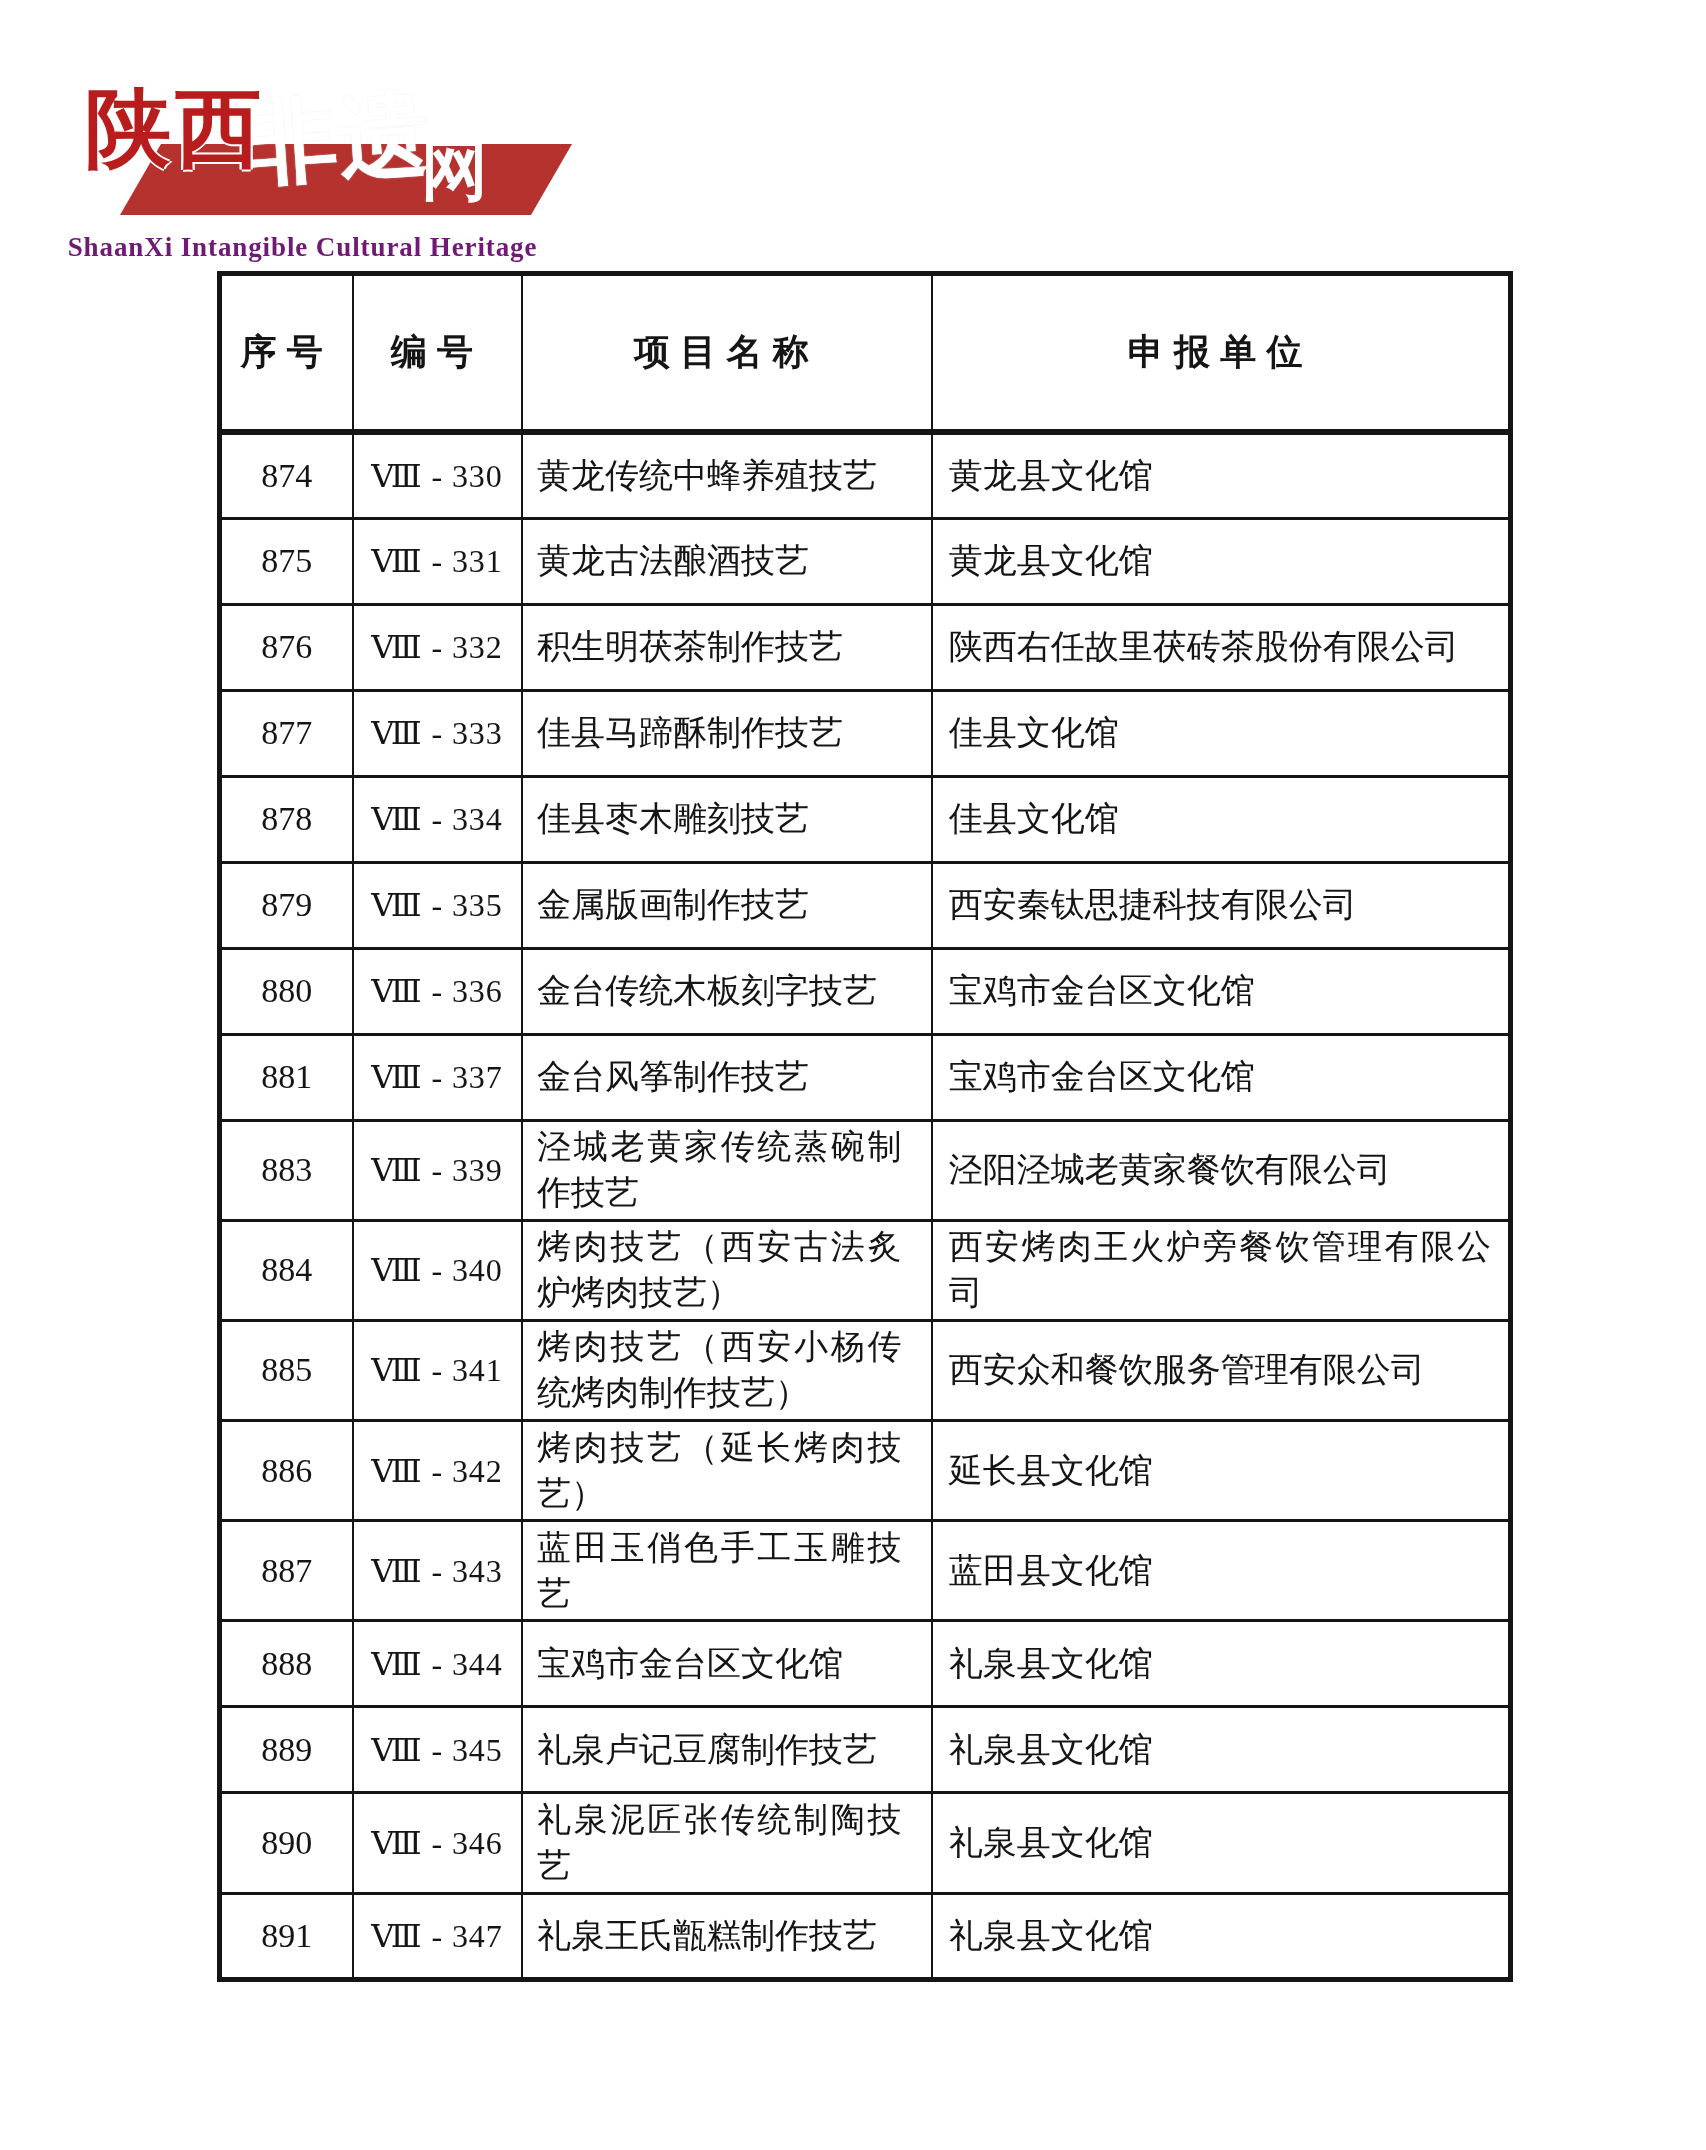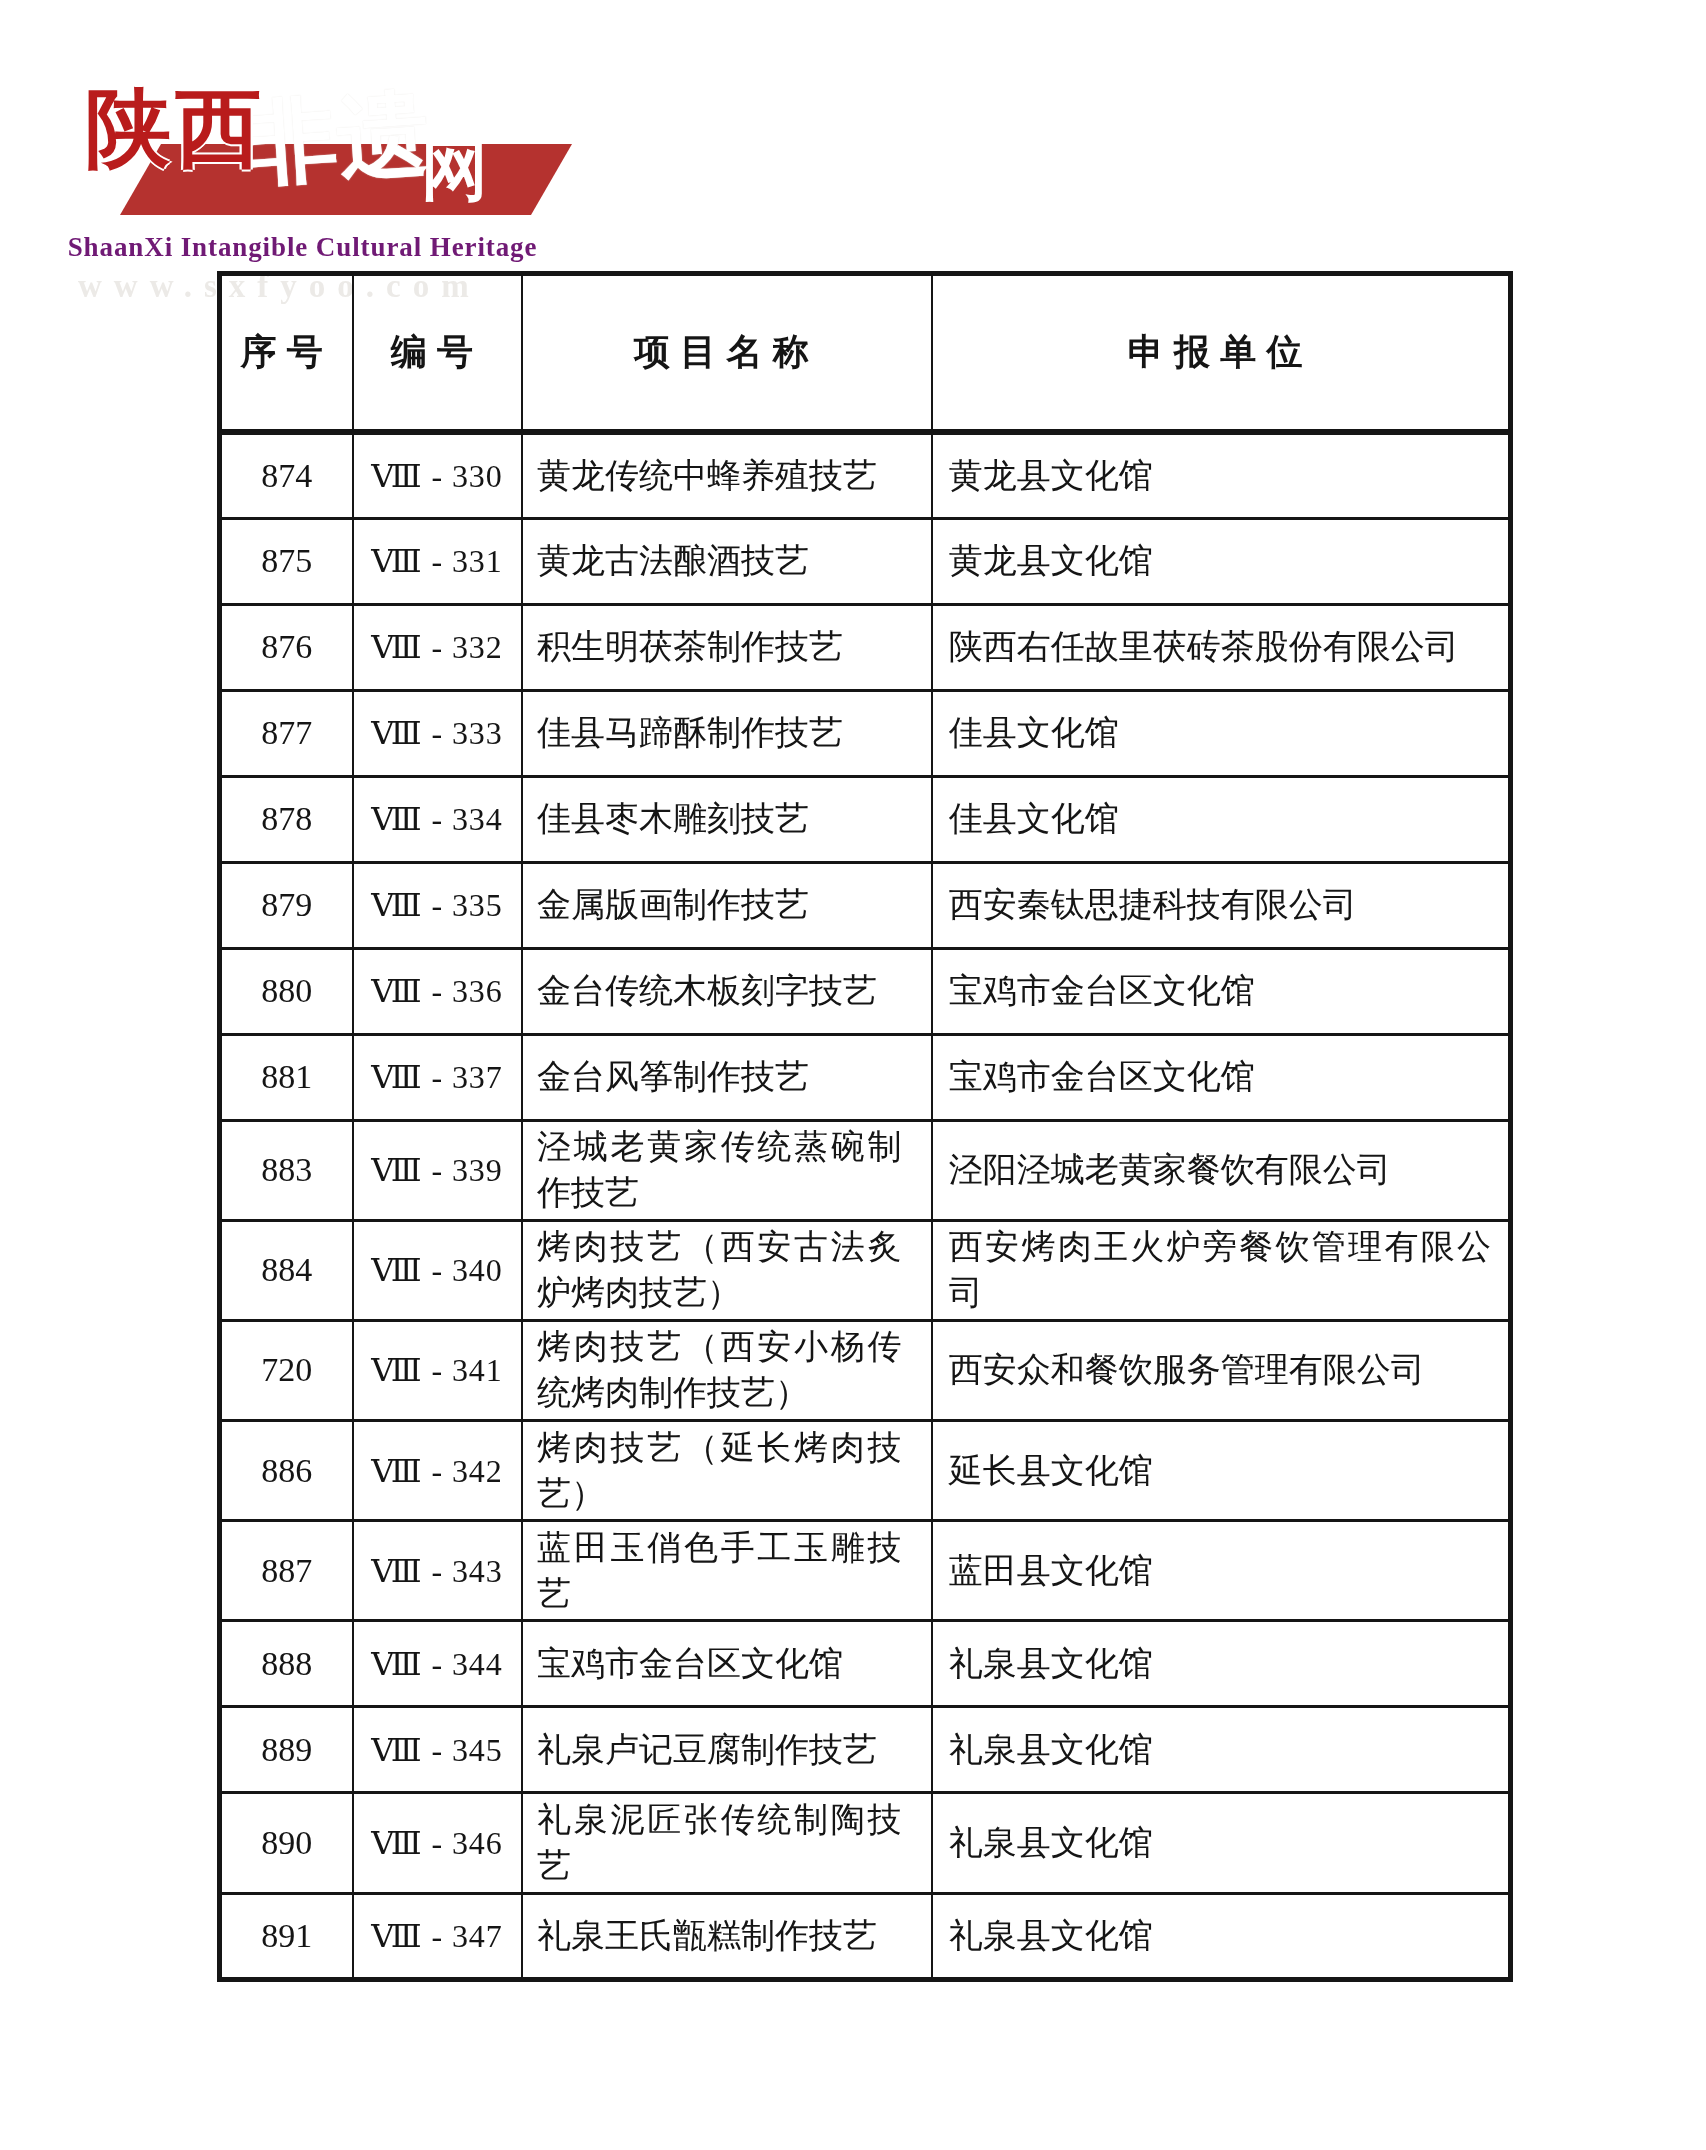--- a/index.html
+++ b/index.html
@@ -82,21 +82,20 @@
 <body>
 
 <div class="page">
 
   <div class="logo">
     <div class="logo-banner"></div>
     <div class="logo-shaanxi">陕西</div>
     <div class="logo-feiyi">非遗</div>
     <div class="logo-wang">网</div>
     <div class="logo-en">ShaanXi Intangible Cultural Heritage</div>
-    <div class="logo-url">www.sxfyoo.com</div>
   </div>
 
   <table class="doc-table">
     <colgroup>
       <col style="width:133px">
       <col style="width:169px">
       <col style="width:410px">
       <col style="width:579px">
     </colgroup>
     <thead>
@@ -162,21 +161,21 @@
       <td class="c-name">泾城老黄家传统蒸碗制作技艺</td>
       <td class="c-unit">泾阳泾城老黄家餐饮有限公司</td>
     </tr>
         <tr class="tall">
       <td class="c-no">884</td>
       <td class="c-code">Ⅷ - 340</td>
       <td class="c-name">烤肉技艺（西安古法炙炉烤肉技艺）</td>
       <td class="c-unit">西安烤肉王火炉旁餐饮管理有限公司</td>
     </tr>
         <tr class="tall">
-      <td class="c-no">720</td>
+      <td class="c-no">885</td>
       <td class="c-code">Ⅷ - 341</td>
       <td class="c-name">烤肉技艺（西安小杨传统烤肉制作技艺）</td>
       <td class="c-unit">西安众和餐饮服务管理有限公司</td>
     </tr>
         <tr class="tall">
       <td class="c-no">886</td>
       <td class="c-code">Ⅷ - 342</td>
       <td class="c-name">烤肉技艺（延长烤肉技艺）</td>
       <td class="c-unit">延长县文化馆</td>
     </tr>

